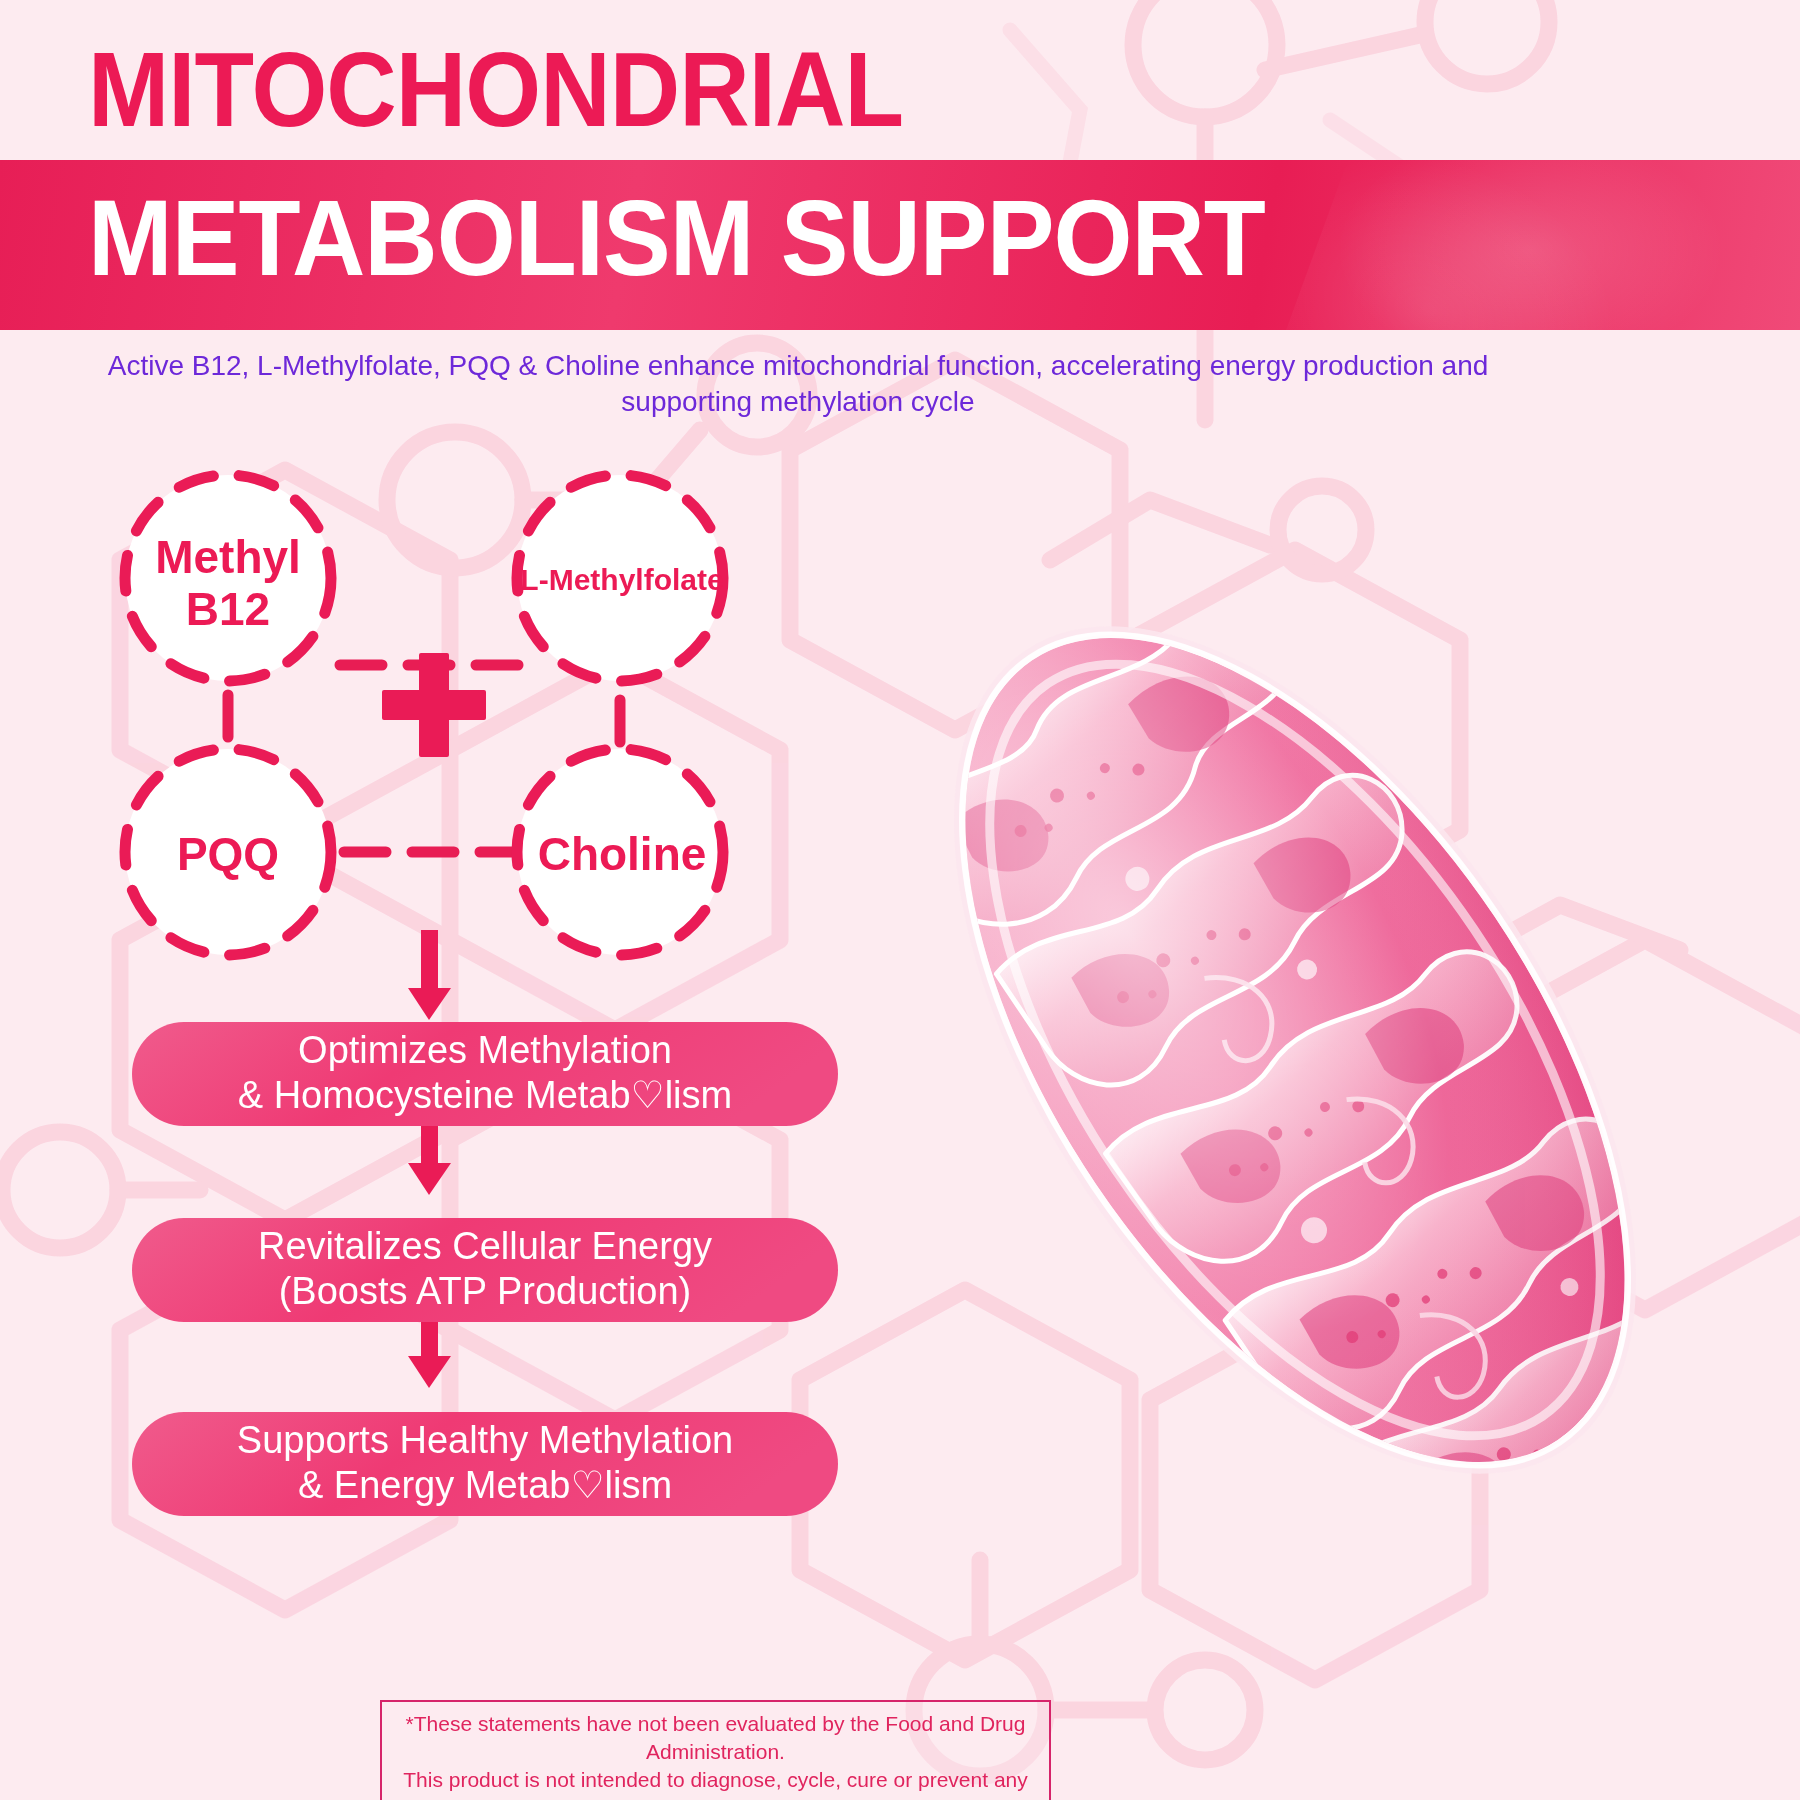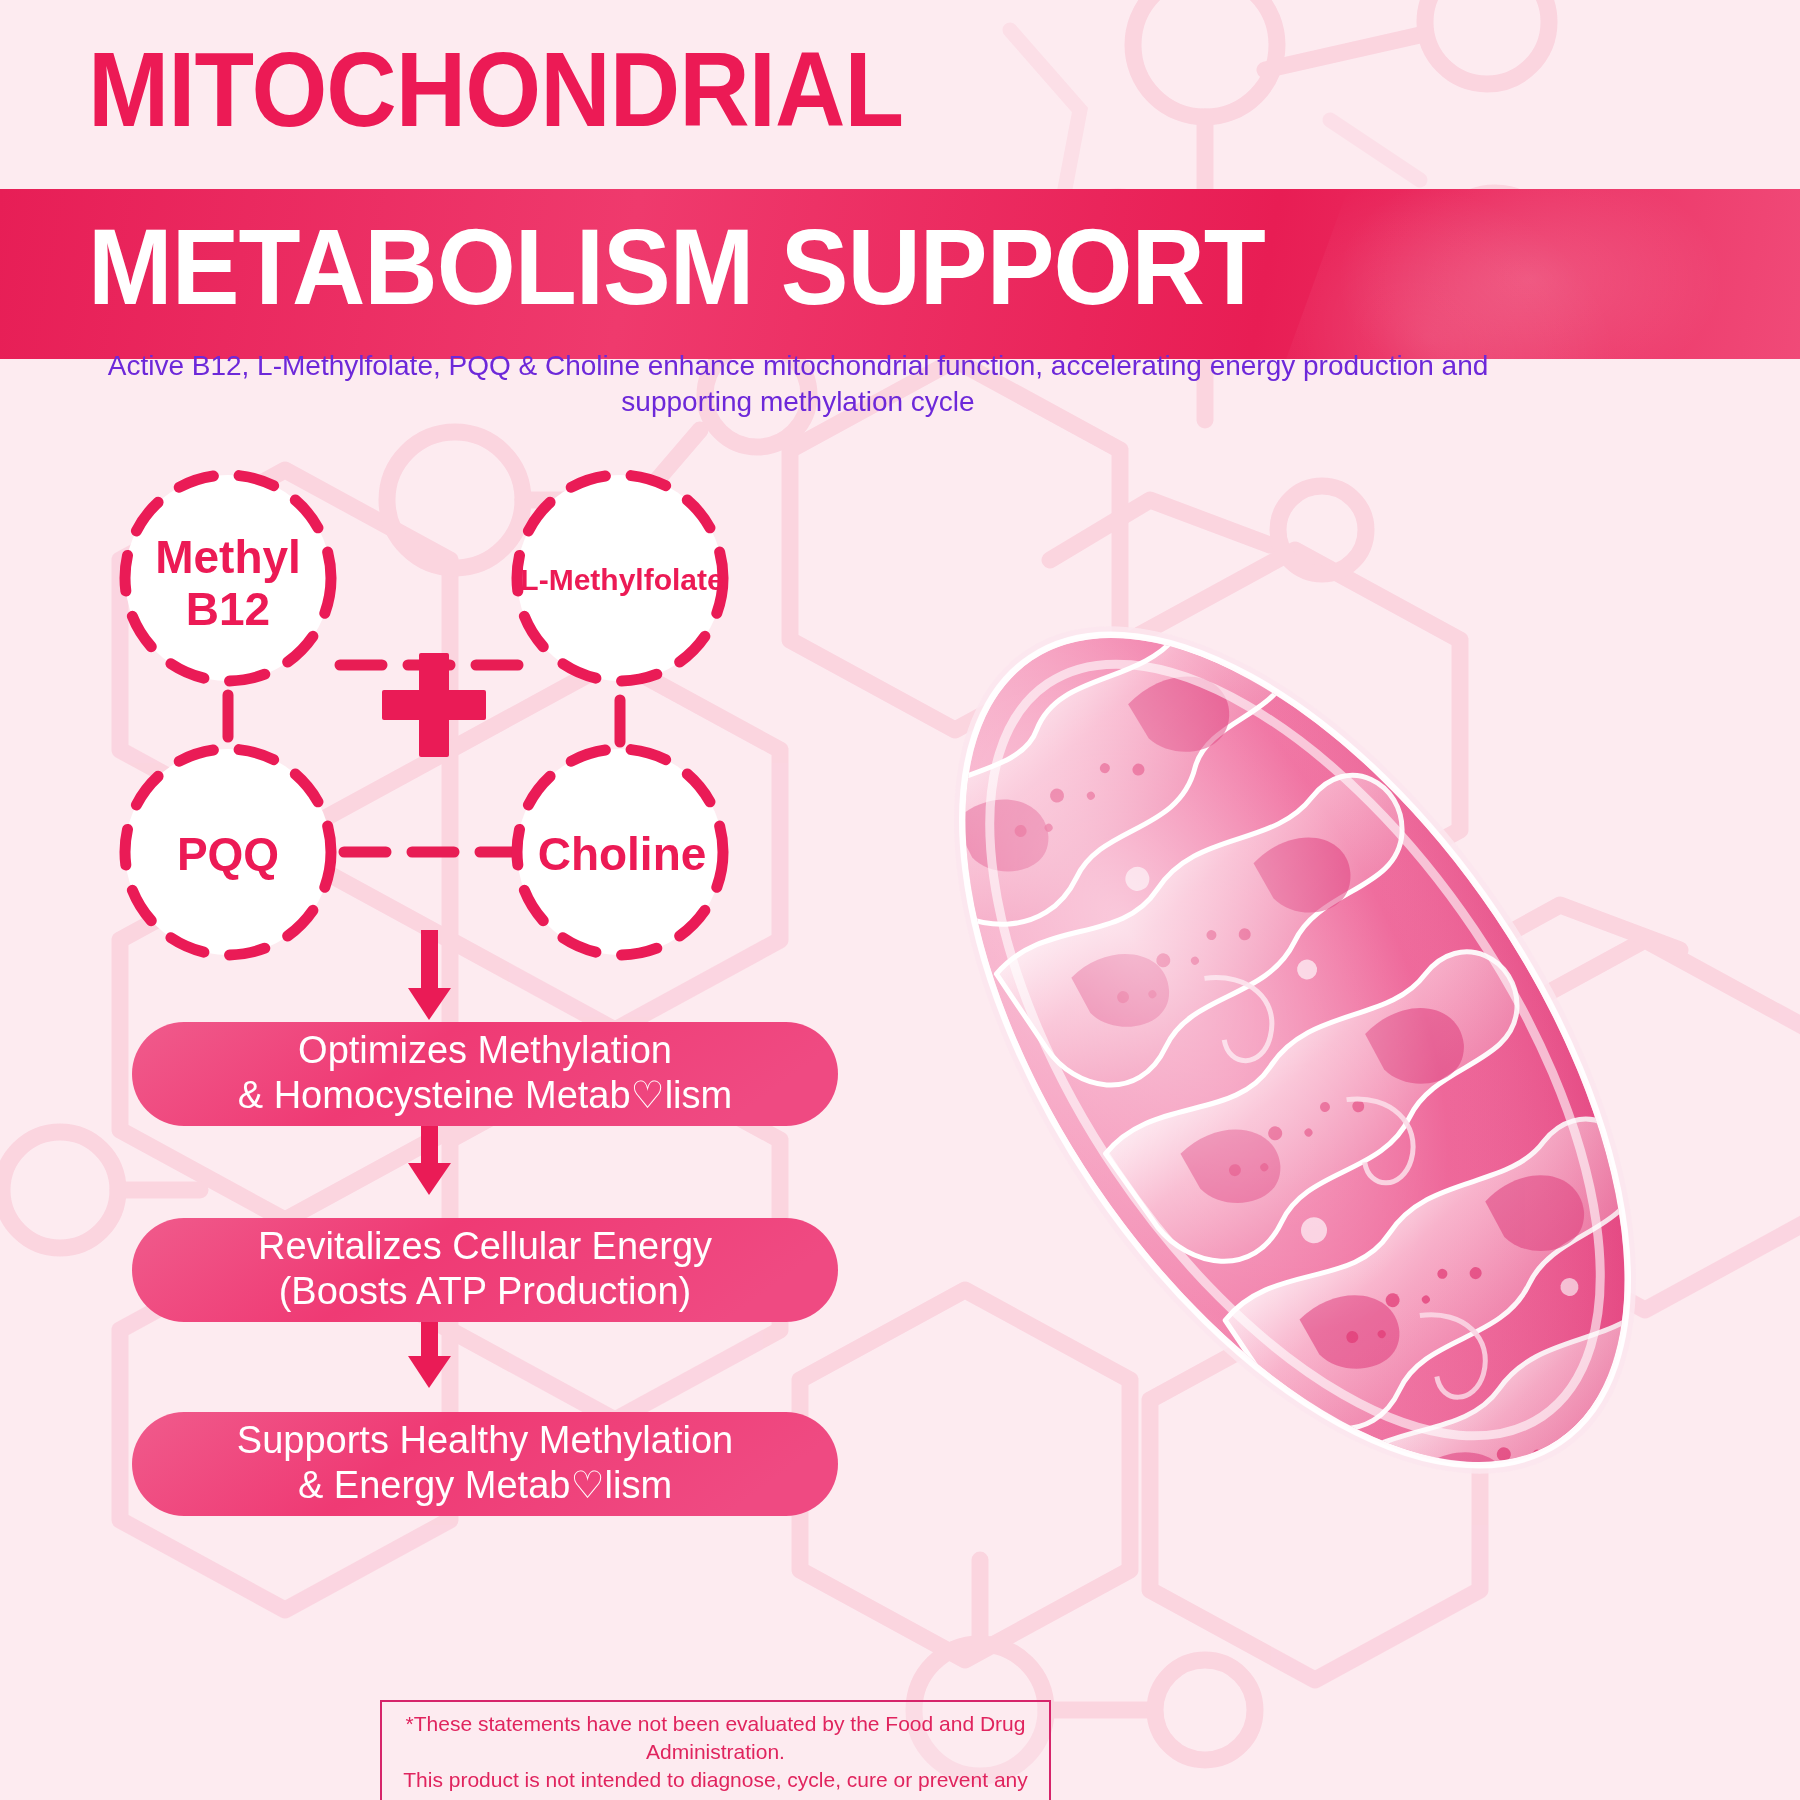--- a/index.html
+++ b/index.html
@@ -23,21 +23,20 @@
     letter-spacing:-1px;
     font-family:"Liberation Sans", sans-serif;
     transform:scaleX(0.92);transform-origin:left center;
     white-space:nowrap;
   }
   .title-band{
     position:absolute;left:0;top:160px;width:1800px;height:170px;
     background:linear-gradient(100deg,#e8msomething 0%,#e81d54 20%,#f0356a 55%,#e81d54 100%);
     background:linear-gradient(100deg,#e71e56 0%,#ef3a6d 35%,#e81d54 70%,#f04a78 100%);
     overflow:hidden;
-    margin-top:29px;
   }
   .band-glow{
     position:absolute;right:60px;top:-40px;width:420px;height:260px;
     background:radial-gradient(ellipse at center,rgba(255,255,255,0.16) 0%,rgba(255,255,255,0) 65%);
   }
   .band-glow2{
     position:absolute;right:180px;top:10px;width:320px;height:300px;
     background:radial-gradient(ellipse at 40% 50%,rgba(255,255,255,0.12) 0%,rgba(255,255,255,0) 70%);
     transform:rotate(20deg);
   }

